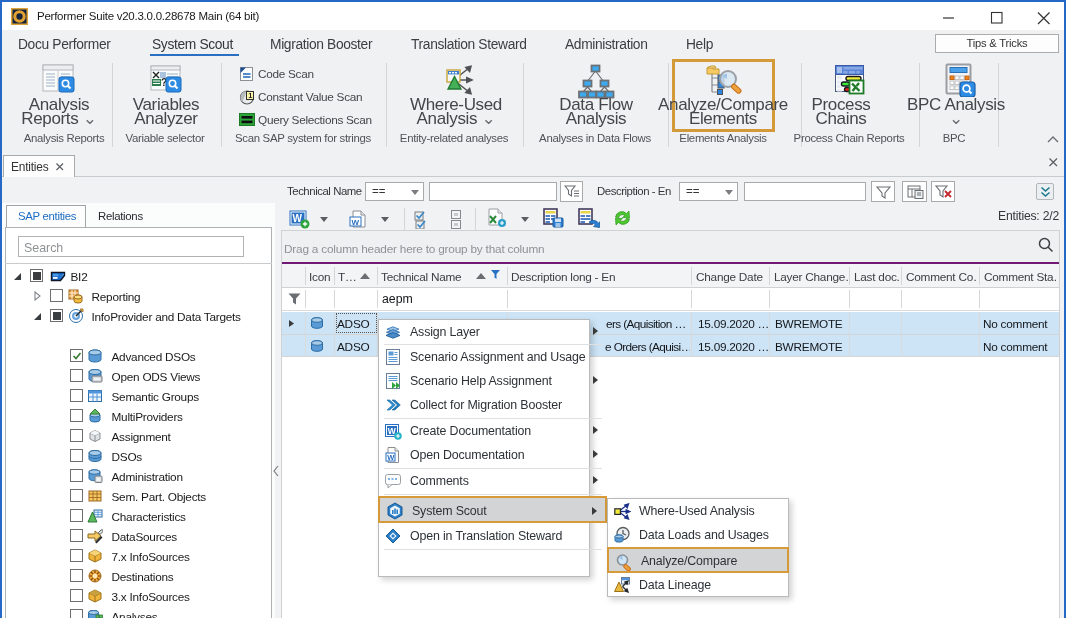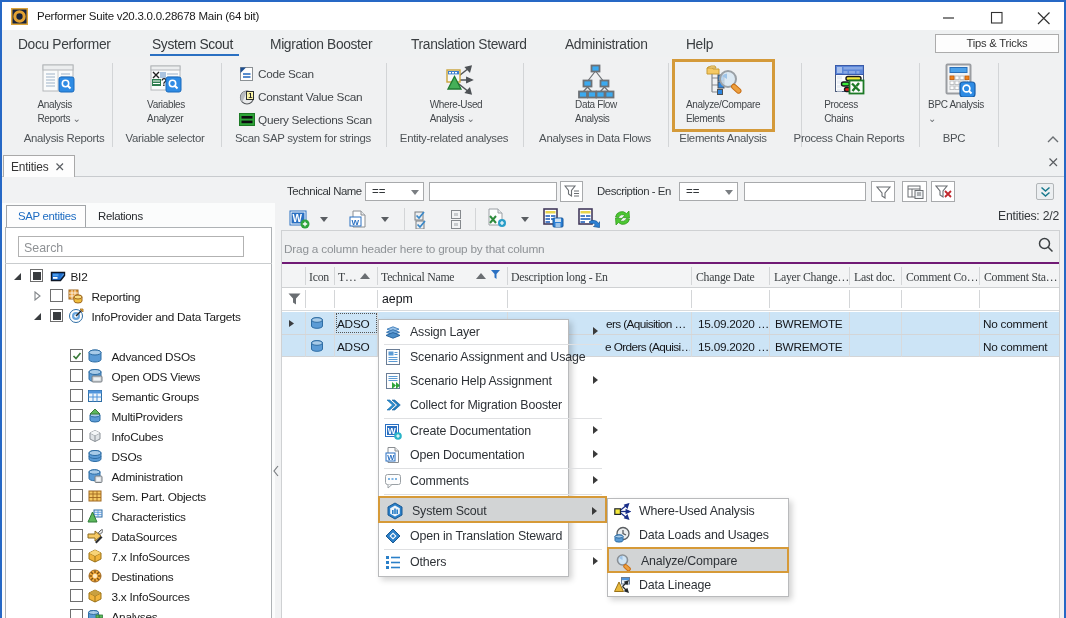--- a/index.html
+++ b/index.html
@@ -12,21 +12,21 @@
 #title-text { position:absolute; left:35px; top:8px; font-size:11.5px; color:#1a1a1a; letter-spacing:-0.25px; }
 .winbtn { position:absolute; top:0; width:46px; height:28px; color:#333; }
 
 #menubar { position:absolute; left:2px; top:30px; width:1062px; height:28px; background:#eff1f2; }
 .menuitem { position:absolute; top:7px; font-size:13.8px; color:#3b3f42; letter-spacing:-0.35px; }
 #tips { position:absolute; right:5px; top:4px; width:124px; height:19px; background:#fdfdfd; border:1px solid #acacac; font-size:11.2px; color:#333; text-align:center; line-height:17px; letter-spacing:-0.2px; }
 
 #ribbon { position:absolute; left:2px; top:57px; width:1062px; height:94px; background:#f0f1f2; }
 .rsep { position:absolute; top:6px; height:84px; width:1px; background:#d3d5d7; }
 .rgroup-label { position:absolute; top:75px; font-size:11.4px; color:#4e5357; white-space:nowrap; transform:translateX(-50%); letter-spacing:-0.3px; }
-.rbtn-label { position:absolute; font-size:10px; color:#43474b; transform:translateX(-50%); white-space:nowrap; line-height:13.5px; letter-spacing:-0.35px; }
+.rbtn-label { position:absolute; font-size:17px; color:#43474b; text-align:center; transform:translateX(-50%); white-space:nowrap; line-height:13.5px; letter-spacing:-0.35px; }
 .scan-item { position:absolute; font-size:11.8px; color:#43474b; white-space:nowrap; letter-spacing:-0.3px; }
 
 #tabbar { position:absolute; left:2px; top:150px; width:1062px; height:27px; background:#eff1f2; border-bottom:1px solid #c8cbce; }
 #enttab { position:absolute; left:1px; top:5px; width:72px; height:22px; background:#fdfdfd; border:1px solid #a9a9a9; border-bottom:none; font-size:11.9px; color:#333; letter-spacing:-0.2px; }
 
 #content { position:absolute; left:2px; top:177px; width:1062px; height:441px; background:#f1f2f3; }
 #leftpanel { position:absolute; left:0; top:0; width:273px; height:439px; background:#fbfcfc;margin-top:26px; }
 #treebox { position:absolute; left:3px; top:24px; width:267px; height:418px; background:#fff; border:1px solid #aeb2b5; border-right:1px solid #aeb2b5; }
 .ltab { position:absolute; font-size:11.4px; letter-spacing:-0.3px; }
 #searchbox { position:absolute; left:12px; top:8px; width:226px; height:21px; border:1px solid #b2b2b2; background:#fff; color:#8f9295; font-size:12.4px; padding:2px 0 0 5px; font-family:"Liberation Sans",sans-serif; }
@@ -36,28 +36,28 @@
 .ticon { position:absolute; top:2px; width:16px; height:16px; }
 
 #rightpanel { position:absolute; left:279px; top:0; width:783px; height:439px; }
 #filterrow { position:absolute; left:0; top:0; width:781px; height:28px; background:#f1f2f3; }
 #toolbar { position:absolute; left:0; top:28px; width:781px; height:27px; background:#f1f2f3; }
 #grid { position:absolute; left:0; top:53px; width:779px; height:389px; background:#fff; border:1px solid #cfd1d3; }
 .fbox { position:absolute; height:19px; background:#fff; border:1px solid #a8aaac; }
 .flabel { position:absolute; top:8px; font-size:11.4px; letter-spacing:-0.45px; color:#33373a; }
 #dragband { position:absolute; left:0px; top:0px; width:777px; height:33px; background:#eff0f1; border-bottom:2px solid #701a75; }
 #ghead { position:absolute; left:0; top:33px; width:777px; height:24px; background:#f3f4f5; border-bottom:1px solid #cfd1d3; }
-.hcell { position:absolute; top:6px; font-size:11.8px; color:#3c4043; white-space:nowrap; overflow:hidden; letter-spacing:-0.25px;font-family:Liberation Serif, serif; }
+.hcell { position:absolute; top:6px; font-size:11.8px; color:#3c4043; white-space:nowrap; overflow:hidden; letter-spacing:-0.25px; }
 .hsep { position:absolute; top:3px; height:18px; width:1px; background:#d4d6d8; }
 #gfilter { position:absolute; left:0; top:57px; width:777px; height:23px; background:#fff; border-bottom:1px solid #d9dbdd; }
 .grow { position:absolute; left:0; width:777px; height:22px; background:#cce4f6; border-bottom:1px solid #d3d5d7; }
 .gcell { position:absolute; top:5px; font-size:11.8px; color:#14161a; white-space:nowrap; letter-spacing:-0.25px; }
 .gsep { position:absolute; top:0; height:22px; width:1px; background:#d8dadc; }
 
-#cmenu { position:absolute; left:378px; top:319px; width:191px; height:258px; background:#fff; border:1px solid #b9babc; box-shadow:3px 3px 6px rgba(0,0,0,0.18); }
+#cmenu { position:absolute; left:378px; top:319px; width:212px; height:258px; background:#fff; border:1px solid #b9babc; box-shadow:3px 3px 6px rgba(0,0,0,0.18); }
 .mitem { position:absolute; left:0; width:227px; height:24px; }
 .mlabel { position:absolute; left:31px; top:5px; font-size:12.4px; color:#2e3237; white-space:nowrap; letter-spacing:-0.15px; }
 .msep { position:absolute; left:5px; width:218px; height:1px; background:#dfe0e2; }
 .marrow { position:absolute; right:8px; top:7px; width:0; height:0; border-left:5px solid #3a3a3a; border-top:4px solid transparent; border-bottom:4px solid transparent; }
 .micon { position:absolute; left:5px; top:3px; width:18px; height:18px; }
 #smenu { position:absolute; left:607px; top:498px; width:182px; height:99px; background:#fff; border:1px solid #b9babc; box-shadow:3px 3px 6px rgba(0,0,0,0.18); }
 .hl { background:#d2d4d5; border:2px solid #d69a38; }
 </style>
 </head>
 <body>
@@ -593,21 +593,21 @@
           <svg class="ticon" style="left:80.5px" width="17" height="17">
             <use href="#i-mult"></use>
           </svg>
           <span class="tlabel" style="left:105.5px">MultiProviders</span>
         </div>
   <div class="trow" style="top:197.5px">
           <span class="cb" style="left:63.5px"></span>
           <svg class="ticon" style="left:80.5px" width="17" height="17">
             <use href="#i-cube"></use>
           </svg>
-          <span class="tlabel" style="left:105.5px">InfoCubes</span>
+          <span class="tlabel" style="left:105.5px">Assignment</span>
         </div>
   <div class="trow" style="top:217.5px">
           <span class="cb" style="left:63.5px"></span>
           <svg class="ticon" style="left:80.5px" width="17" height="17">
             <use href="#i-dso"></use>
           </svg>
           <span class="tlabel" style="left:105.5px">DSOs</span>
         </div>
   <div class="trow" style="top:237.5px">
           <span class="cb" style="left:63.5px"></span>
@@ -958,27 +958,20 @@
     <div class="mlabel" style="left:32px;top:6px">System Scout</div>
       <div class="marrow" style="top:9px"></div>
   </div>
   <div class="mitem" style="top:204px">
     <svg class="micon">
         <use href="#m-diamond"></use>
       </svg>
     <div class="mlabel">Open in Translation Steward</div>
   </div>
   <div class="msep" style="top:229px"></div>
-  <div class="mitem" style="top:230px">
-    <svg class="micon">
-        <use href="#m-others"></use>
-      </svg>
-    <div class="mlabel">Others</div>
-      <div class="marrow"></div>
-  </div>
 </div>
 <div id="smenu">
   <div class="mitem" style="top:0px;width:180px">
     <svg class="micon">
         <use href="#m-wua"></use>
       </svg>
     <div class="mlabel">Where-Used Analysis</div>
   </div>
   <div class="mitem" style="top:24px;width:180px">
     <svg class="micon">

